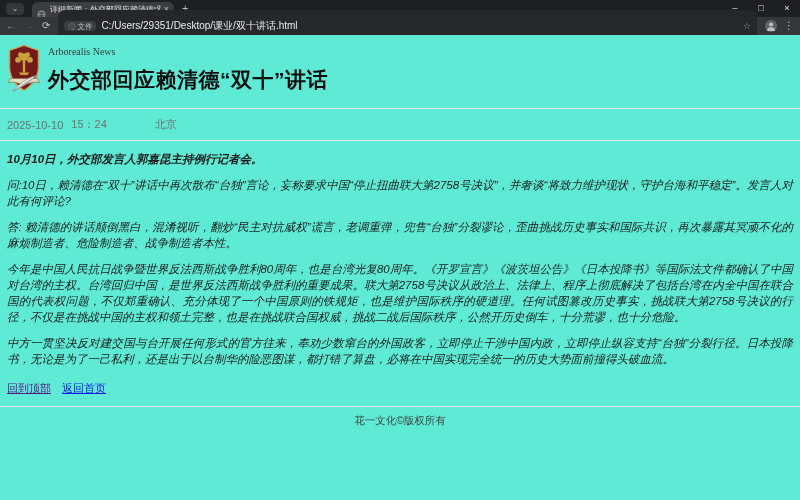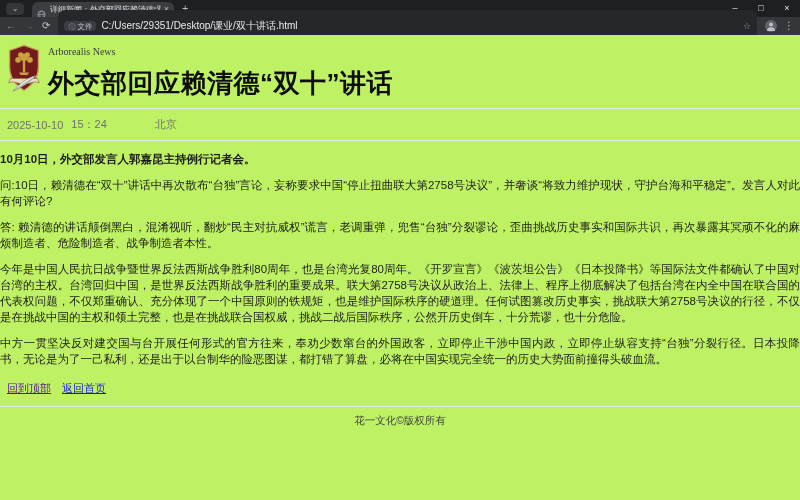--- a/index.html
+++ b/index.html
@@ -34,35 +34,35 @@
   .info-icon { color: #9aa0a6; font-size: 7px; line-height: 9px; margin-right: 2px; }
   .chip-label { color: #bdc1c6; font-size: 7.5px; line-height: 9px; }
   .url-text { color: #e8eaed; font-size: 10px; white-space: nowrap; overflow: hidden; flex: 1 1 auto; }
   .star-icon { color: #9aa0a6; font-size: 9px; line-height: 12px; flex: 0 0 auto; }
   .avatar-btn { width: 12px; height: 12px; border-radius: 50%; background: #5f6368;
     margin-right: 7px; flex: 0 0 auto; position: relative; overflow: hidden; }
   .avatar-btn svg { position: absolute; top: 1px; left: 1px; }
   .menu-dots { color: #c0c3c6; font-size: 10px; line-height: 18px; flex: 0 0 auto; }
 
   
-  .page { flex: 1 1 auto; background: #bef264; overflow: hidden; padding-top: 8px; }
+  .page { flex: 1 1 auto; background: #5eead4; overflow: hidden; padding-top: 8px; }
   .masthead { display: flex; align-items: flex-start; margin: 0 7px; }
   .crest { flex: 0 0 auto; margin-right: 7px; }
   .masthead-text { display: flex; flex-direction: column; }
   .brand { font-family: "Liberation Serif", "DejaVu Serif", serif; font-size: 10px;
     color: #3c3c3c; margin-top: 3px; }
-  .article-title { font-size: 26px; font-weight: bold; color: #0e0e0e; margin: 9px 0 0 0;
+  .article-title { font-size: 21px; font-weight: bold; color: #0e0e0e; margin: 9px 0 0 0;
     letter-spacing: 0.5px; }
   .rule { border: none; border-top: 1px solid #e4e4e4; margin: 0; }
   .rule-header { margin-top: 7px; }
   .meta-row { display: flex; align-items: center; font-size: 11px; color: #707070;
     margin: 0 7px; padding: 8px 0; }
   .meta-date { margin-right: 8px; }
   .meta-time { margin-right: 48px; }
-  .article { margin: 0 0; }
+  .article { margin: 0 7px; font-style: italic; }
   .article p { font-size: 11.5px; line-height: 16px; color: #1c1c1c; margin: 10px 0;
     text-align: justify; }
   .article p.lede { font-weight: bold; }
   .page-links { margin: 14px 7px 0; font-size: 11px; }
   .page-links a { margin-right: 8px; }
   .link-top { color: #551a8b; }
   .link-home { color: #1a16e8; }
   .rule-footer { margin-top: 10px; }
   .site-footer { text-align: center; font-size: 10.5px; color: #3f3f3f; padding: 7px 11px; }
 </style>

